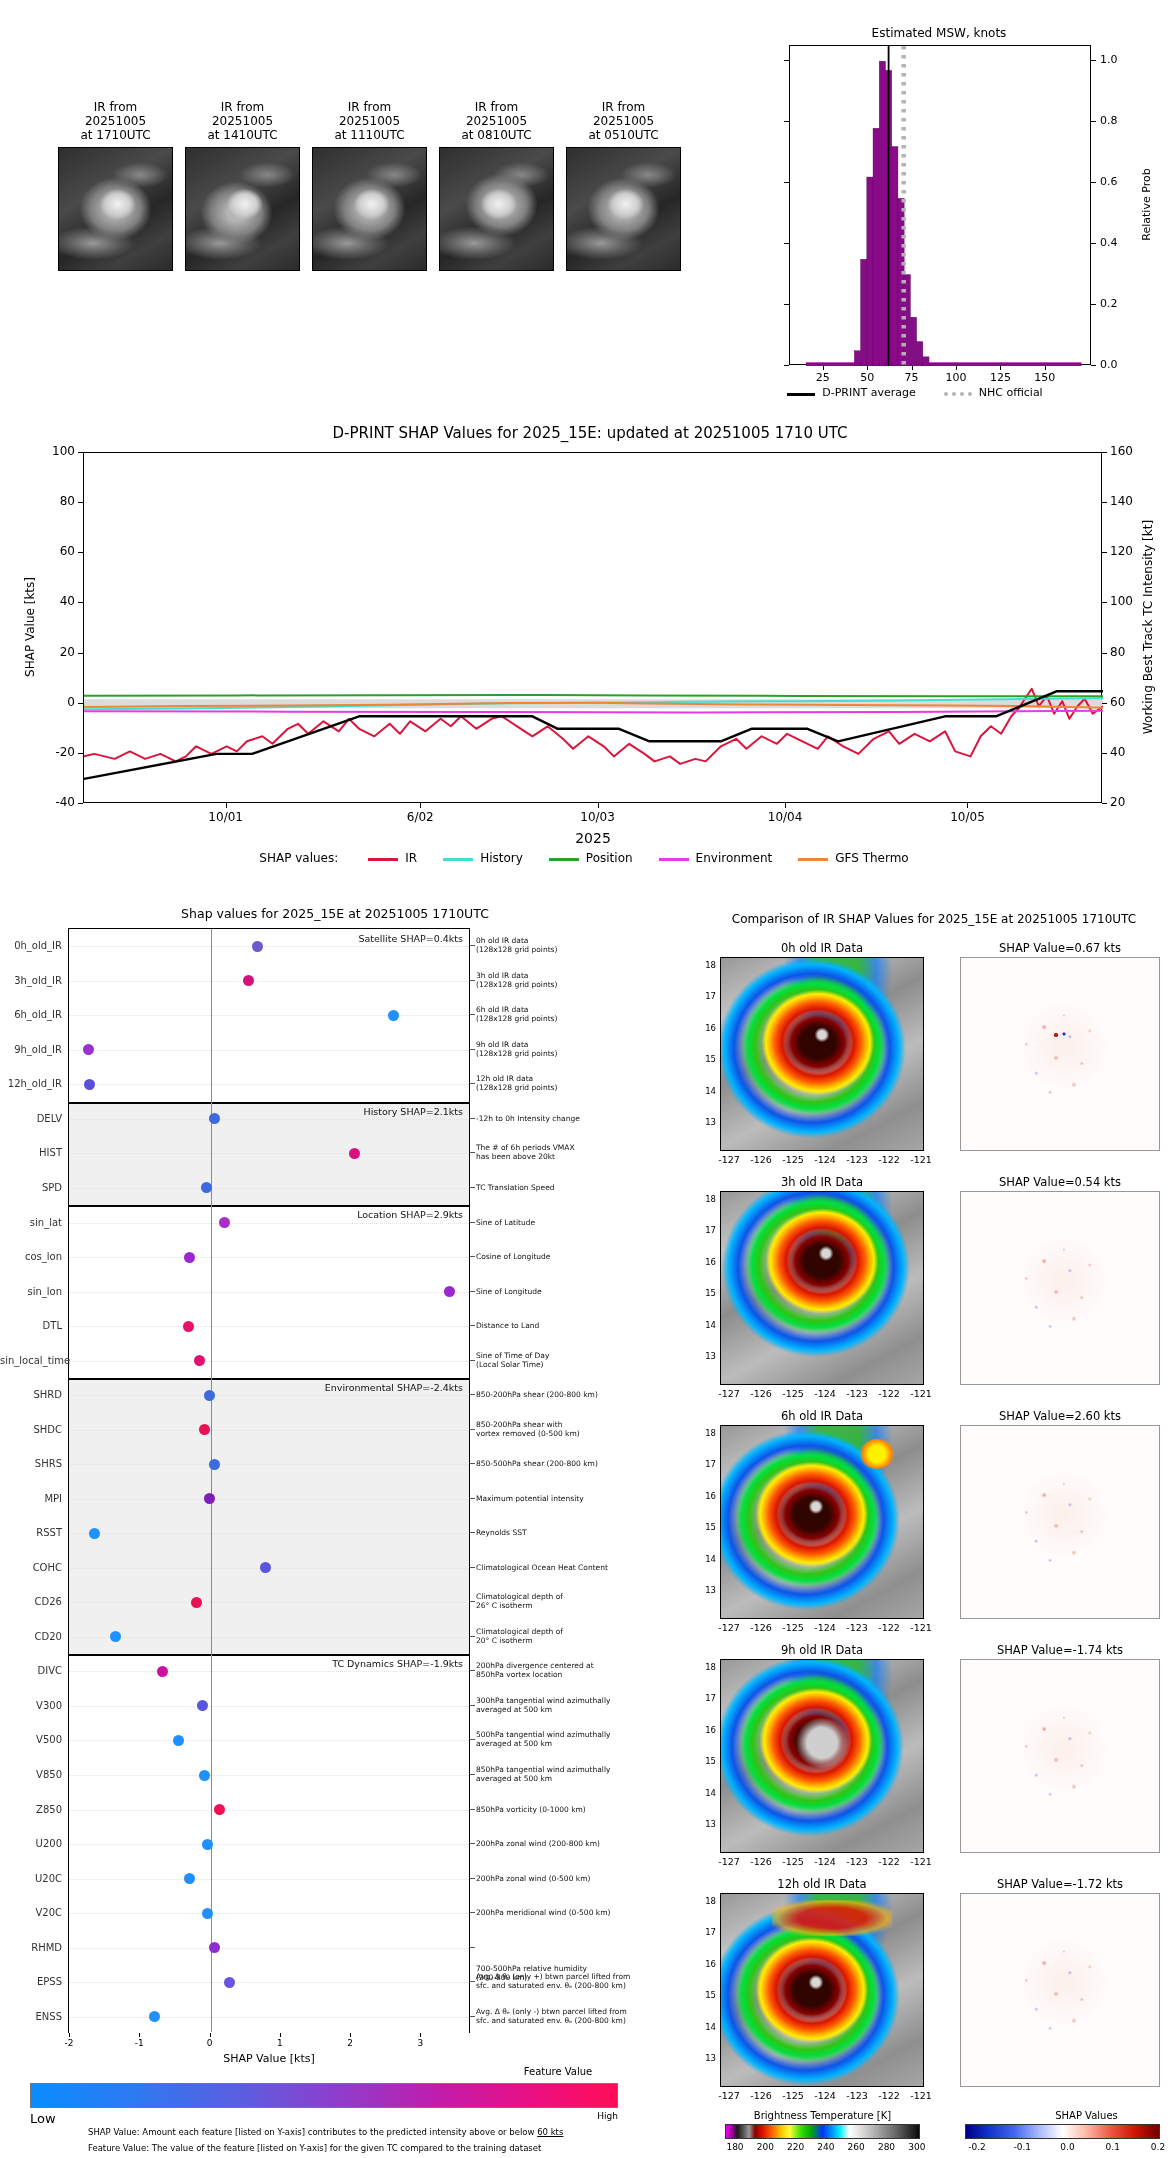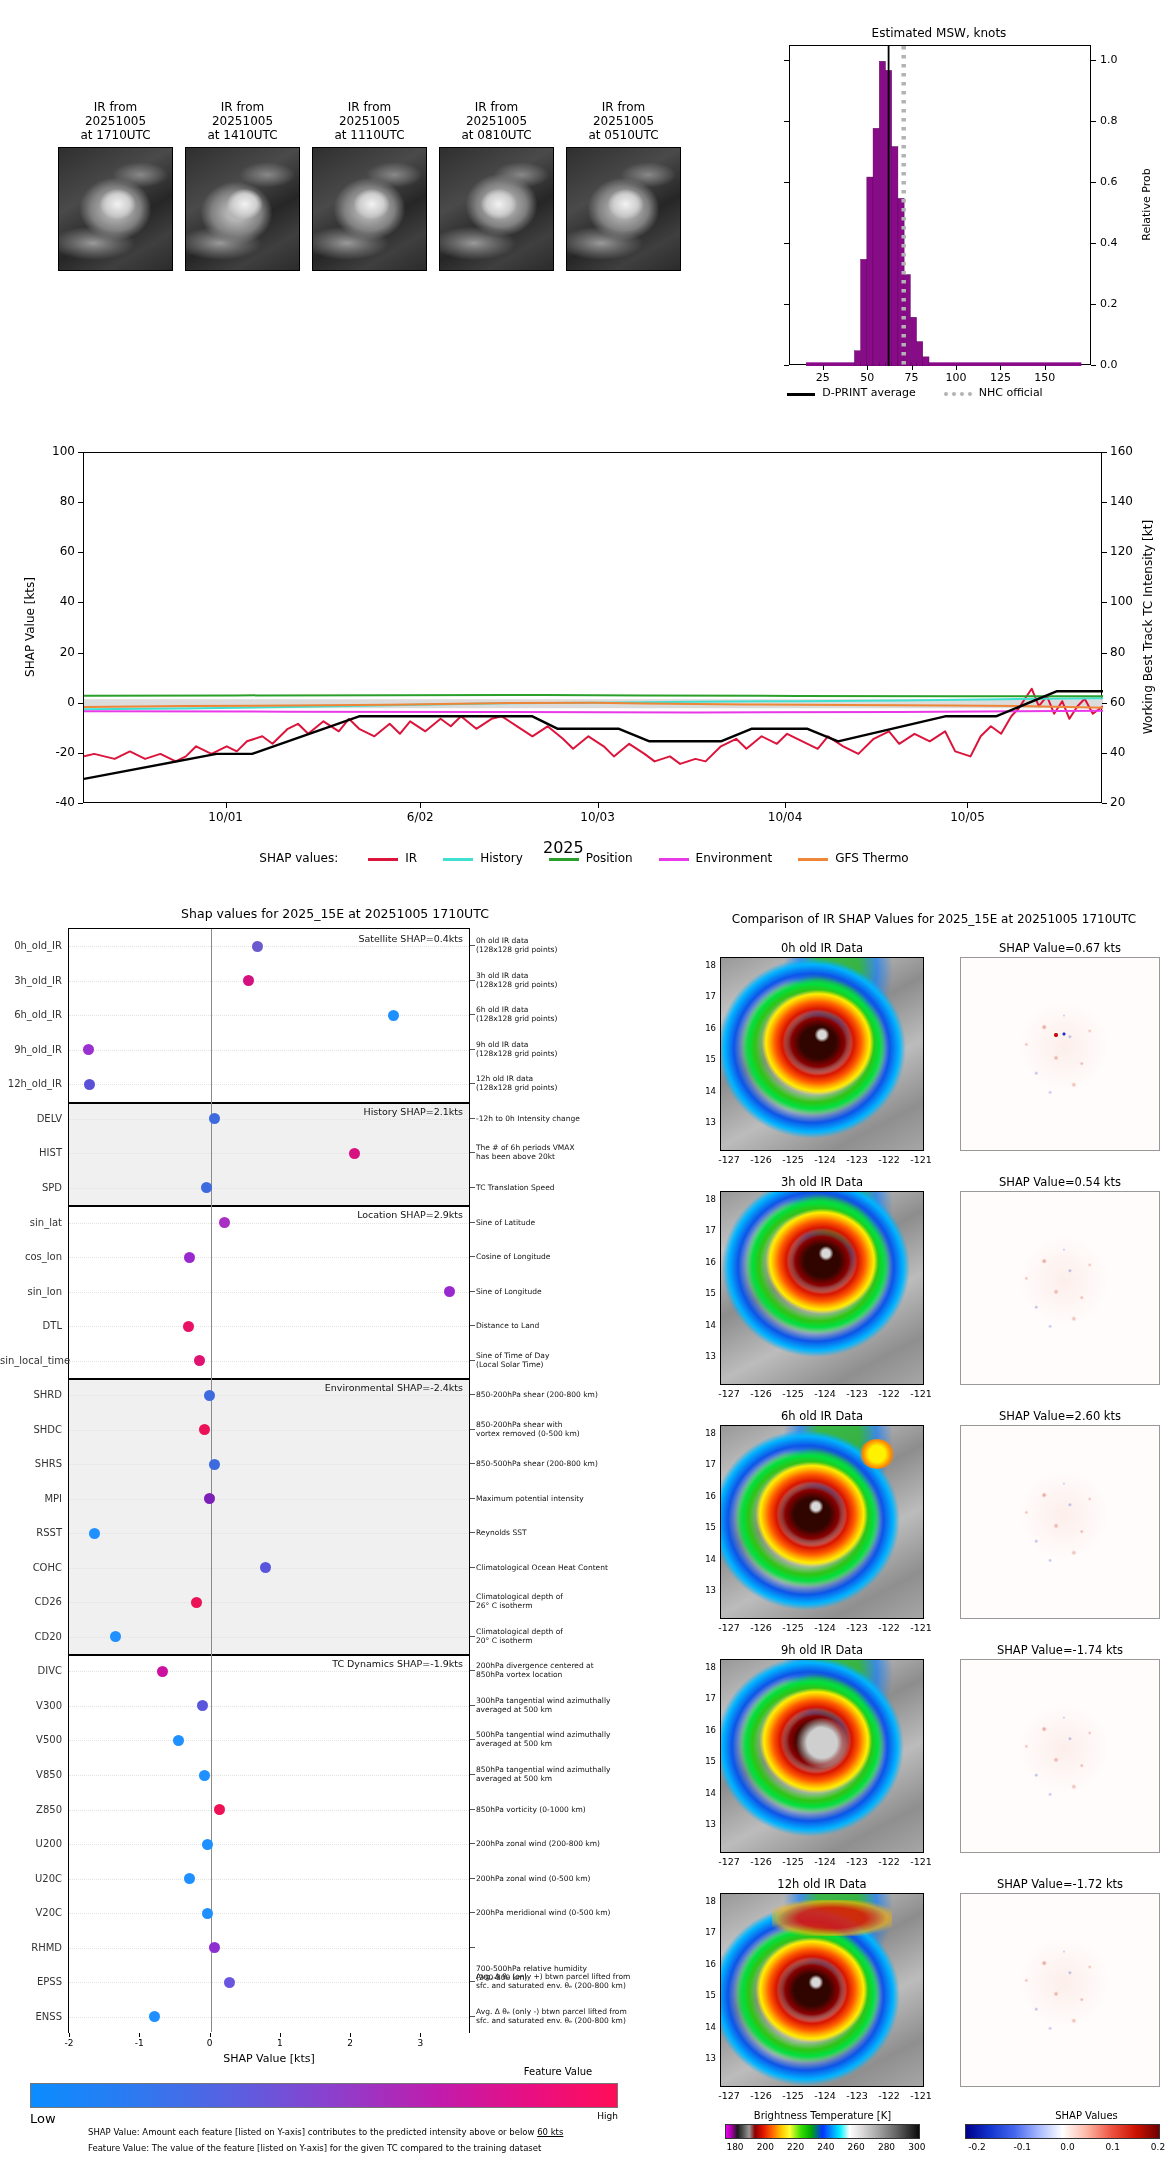--- a/index.html
+++ b/index.html
@@ -36,21 +36,21 @@
   .hl-line{width:28px;height:2.5px;margin:7px 7px 0 0;background:#000;}
   .hl-dot{width:28px;height:0;border-top:4px dotted #b3b3b3;margin:6px 7px 0 0;}
 
   
   .ts-title{left:190px;top:424px;width:800px;text-align:center;font-size:15px;}
   #ts-plot{left:83px;top:452px;width:1019px;height:351px;border:1.2px solid #000;box-sizing:border-box;}
   #ts-plot svg{position:absolute;left:0;top:0;}
   .ts-ytl{width:40px;text-align:right;font-size:12px;}
   .ts-ytr{font-size:12px;}
   .ts-xt{width:56px;text-align:center;font-size:12px;}
-  .ts-xlab{left:543px;top:830px;width:100px;font-size:16px;margin-top:8px;}
+  .ts-xlab{left:543px;top:830px;width:100px;text-align:center;font-size:14px;}
   .ts-ylab-l{left:-26px;top:620px;width:112px;font-size:12px;}
   .ts-ylab-r{left:1032px;top:620px;width:232px;font-size:12px;}
   #ts-legend{left:114px;top:851px;width:940px;display:flex;justify-content:center;gap:26px;font-size:12px;}
   #ts-legend2{left:114px;top:876px;width:940px;display:flex;justify-content:center;font-size:12px;}
   .leg-item{display:flex;}
   .leg-sw{width:30px;height:3px;margin:7px 7px 0 0;}
   .leg-prefix{margin-right:4px;}
 
   
   .fs-title{left:100px;top:906px;width:470px;text-align:center;font-size:12.5px;}
@@ -156,20 +156,21 @@
       <div class="hl-item">
         <div class="hl-line"></div>
         <div>D-PRINT average</div>
       </div>
       <div class="hl-item">
         <div class="hl-dot"></div>
         <div>NHC official</div>
       </div>
     </div>
 
+  <div class="ab ts-title">D-PRINT SHAP Values for 2025_15E: updated at 20251005 1710 UTC</div>
   <div class="ab" id="ts-plot">
       <svg width="1019" height="351">
         <rect x="0" y="246.2014285714286" width="1019" height="9.02571428571423" fill="#dcdcdc"></rect>
         <polyline points="0.0,303.4 10.2,300.9 30.6,305.9 45.9,298.4 61.1,305.9 76.4,300.9 91.7,308.4 101.9,303.4 112.1,293.3 127.4,300.9 142.7,293.3 152.8,298.4 163.0,288.3 178.3,283.3 188.5,290.8 203.8,275.8 214.0,270.8 224.2,280.8 239.5,268.3 254.8,278.3 264.9,265.8 275.1,275.8 290.4,283.3 305.7,270.8 315.9,280.8 326.1,268.3 341.4,278.3 356.6,265.8 366.8,273.3 377.0,263.3 392.3,275.8 407.6,265.8 417.8,263.3 433.1,273.3 448.4,283.3 463.6,273.3 478.9,285.8 489.1,295.8 504.4,283.3 519.7,293.3 529.9,303.4 545.2,290.8 560.5,300.9 570.6,308.4 585.9,303.4 596.1,310.9 611.4,305.9 621.6,308.4 636.9,293.3 652.2,285.8 662.4,295.8 677.6,283.3 692.9,290.8 703.1,280.8 718.4,288.3 733.7,295.8 743.9,283.3 759.2,293.3 774.4,300.9 789.7,285.8 805.0,278.3 815.2,290.8 830.5,280.8 845.8,288.3 861.1,278.3 871.2,298.4 886.5,303.4 896.7,283.3 906.9,273.3 917.1,280.8 927.3,263.3 934.4,255.7 942.6,243.2 947.7,235.7 954.8,253.2 963.0,243.2 970.1,260.7 978.2,248.2 985.4,265.8 993.5,253.2 1000.7,245.7 1008.8,260.7 1019.0,253.2" fill="none" stroke="#dc143c" stroke-width="2" stroke-linejoin="round"></polyline>
         <polyline points="0.0,256.2 101.9,255.5 203.8,254.0 305.7,252.2 407.6,250.5 509.5,249.7 611.4,248.7 713.3,248.2 815.2,247.5 917.1,246.2 1019.0,245.2" fill="none" stroke="#40e0d0" stroke-width="2" stroke-linejoin="round"></polyline>
         <polyline points="0.0,242.7 152.8,242.4 305.7,242.2 458.6,241.9 560.5,242.4 713.3,242.9 866.1,243.2 1019.0,243.2" fill="none" stroke="#2aa02a" stroke-width="2" stroke-linejoin="round"></polyline>
         <polyline points="0.0,258.2 203.8,258.7 407.6,259.0 611.4,259.5 815.2,259.0 1019.0,257.7" fill="none" stroke="#e838e8" stroke-width="2" stroke-linejoin="round"></polyline>
         <polyline points="0.0,254.0 101.9,253.0 203.8,252.5 305.7,251.7 407.6,250.2 509.5,249.7 560.5,250.5 662.4,251.5 764.3,252.0 866.1,252.5 947.7,253.2 1019.0,254.7" fill="none" stroke="#ef8536" stroke-width="2" stroke-linejoin="round"></polyline>
         <polyline points="0.0,325.9 132.5,300.9 168.1,300.9 275.1,263.3 448.4,263.3 473.8,275.8 535.0,275.8 565.5,288.3 636.9,288.3 667.4,275.8 723.5,275.8 754.1,288.3 861.1,263.3 912.0,263.3 973.1,238.2 1019.0,238.2" fill="none" stroke="#000000" stroke-width="2.4" stroke-linejoin="round"></polyline>
       </svg>

